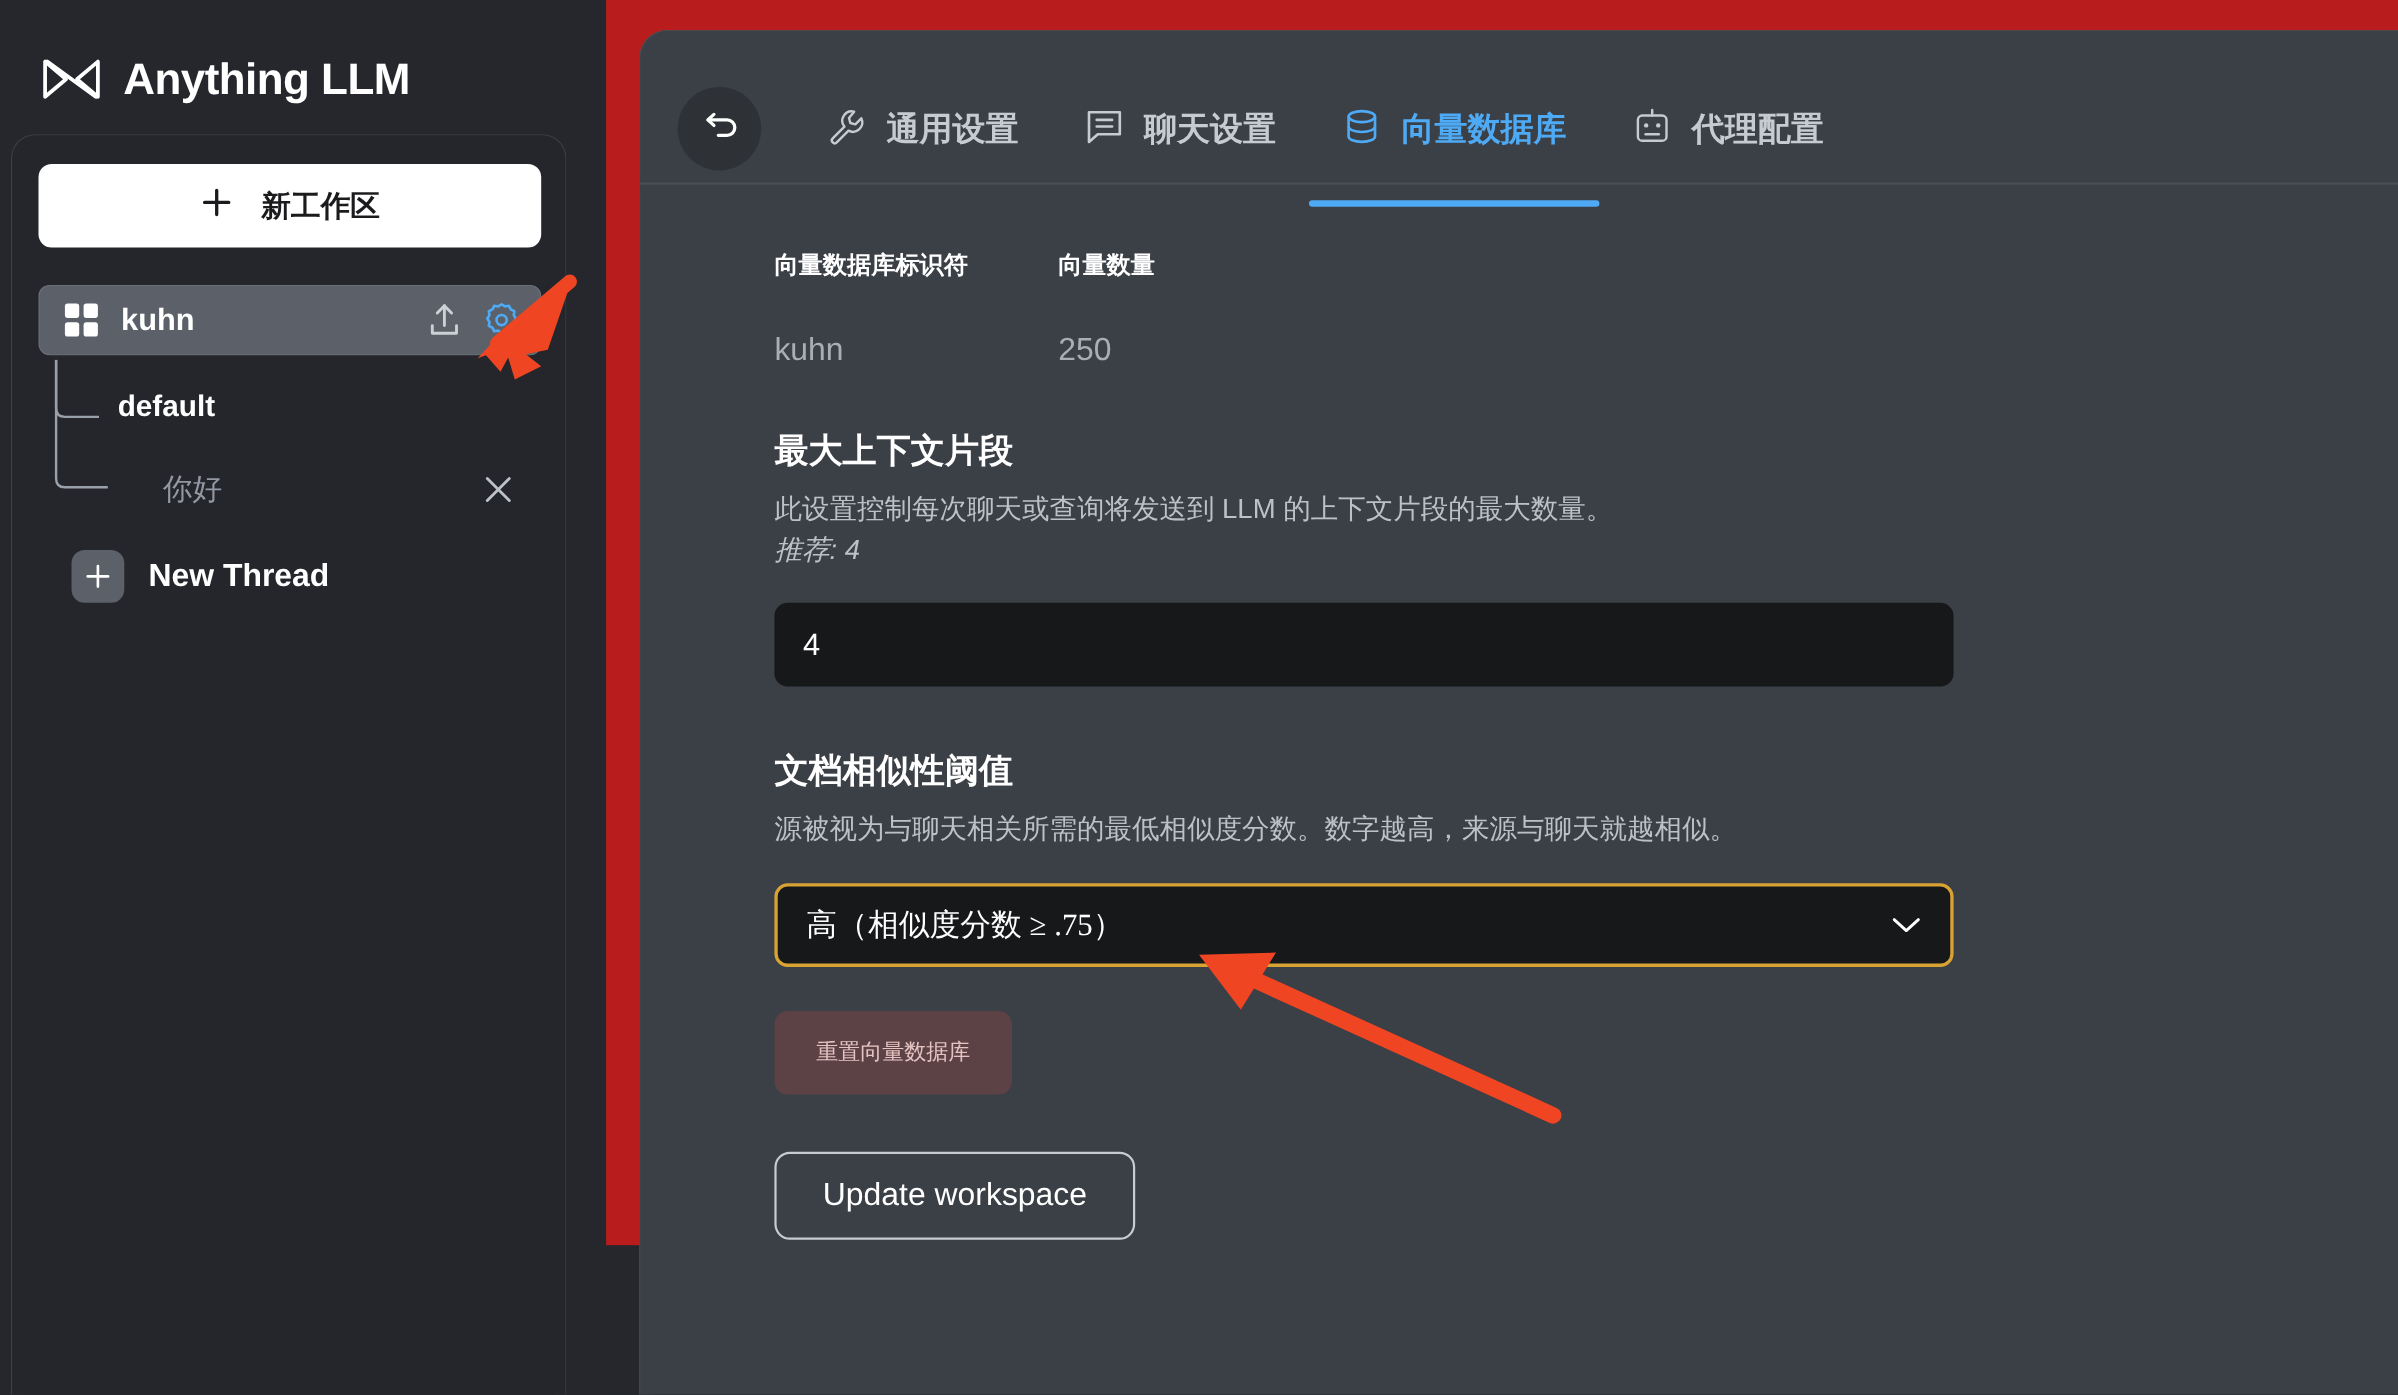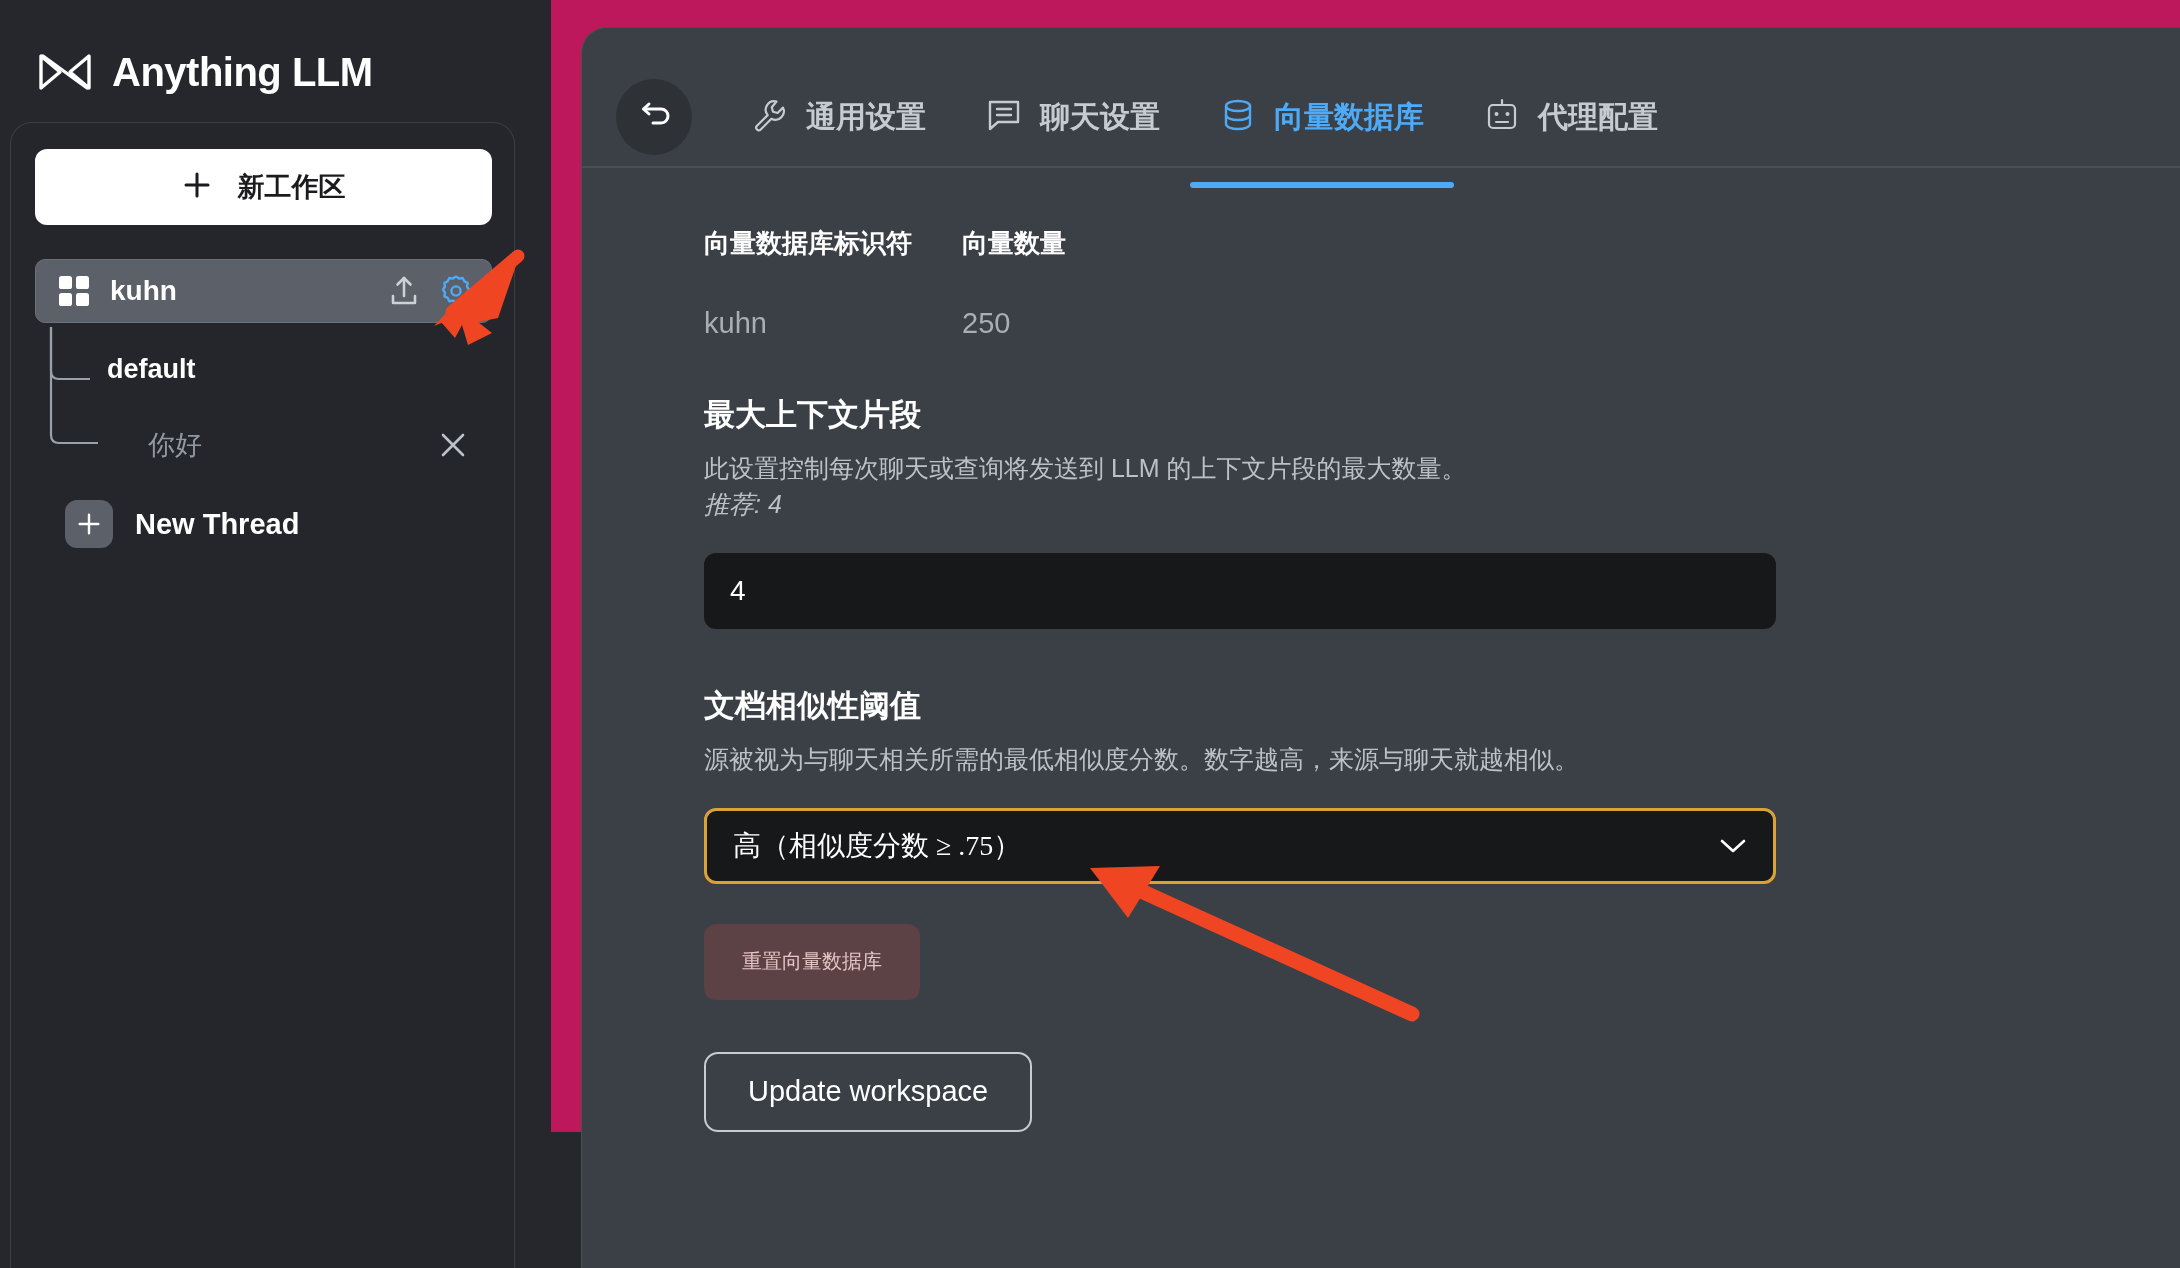--- a/index.html
+++ b/index.html
@@ -8,21 +8,21 @@
     height: 1268px;
     overflow: hidden;
     background: #25272c;
     font-family: "Liberation Sans", "DejaVu Sans", sans-serif;
   }
 
   #app {
     position: relative;
     width: 2180px;
     height: 1132px;
-    background: #be185d;
+    background: #b91c1c;
     display: flex;
   }
 
   
   .sidebar {
     width: 551px;
     height: 1268px;
     background: #25272c;
     position: relative;
     flex: 0 0 551px;
@@ -222,21 +222,21 @@
   }
 
   
   .content { padding: 58px 0 0 122px; }
 
   .meta-row { display: flex; gap: 0; }
   .meta-col { }
   .meta-col.c1 { width: 258px; }
   .meta-title {
     color: #ffffff;
-    font-size: 26px;
+    font-size: 22px;
     font-weight: 700;
     white-space: nowrap;
   }
   .meta-value {
     color: #a9aeb6;
     font-size: 29px;
     font-weight: 400;
     margin-top: 46px;
   }
 

